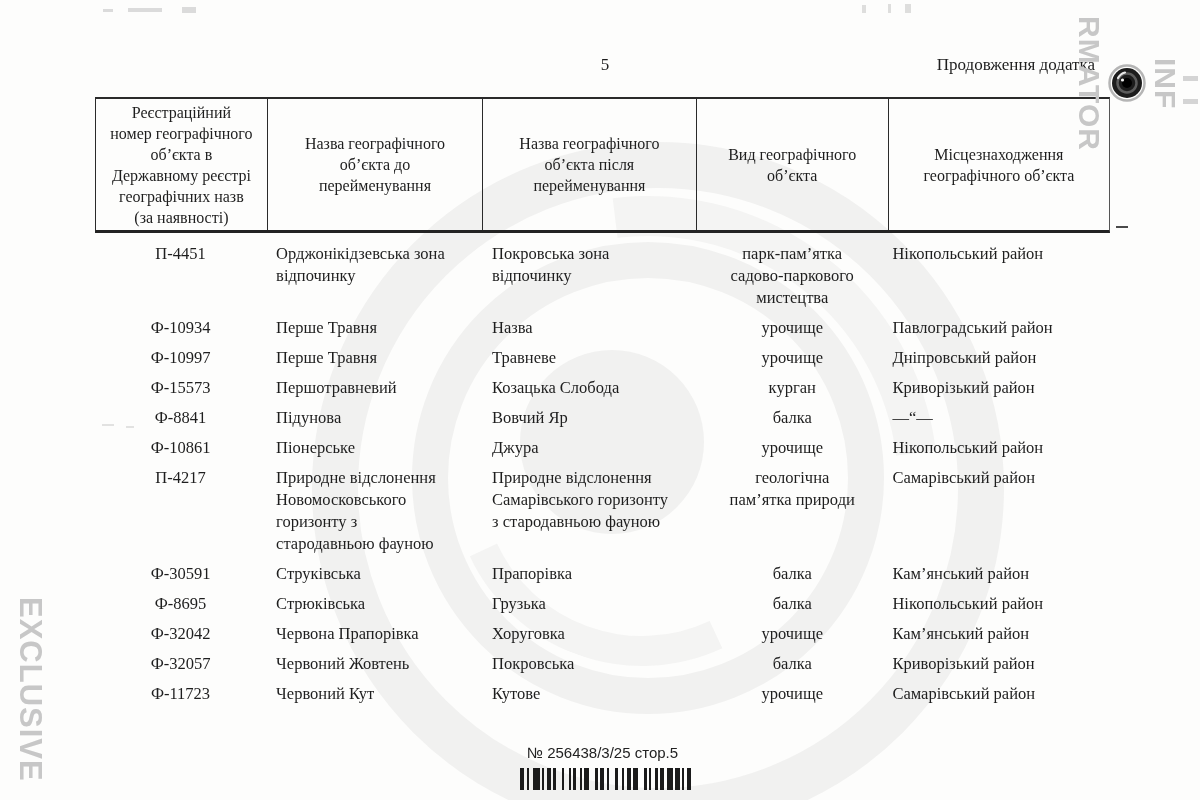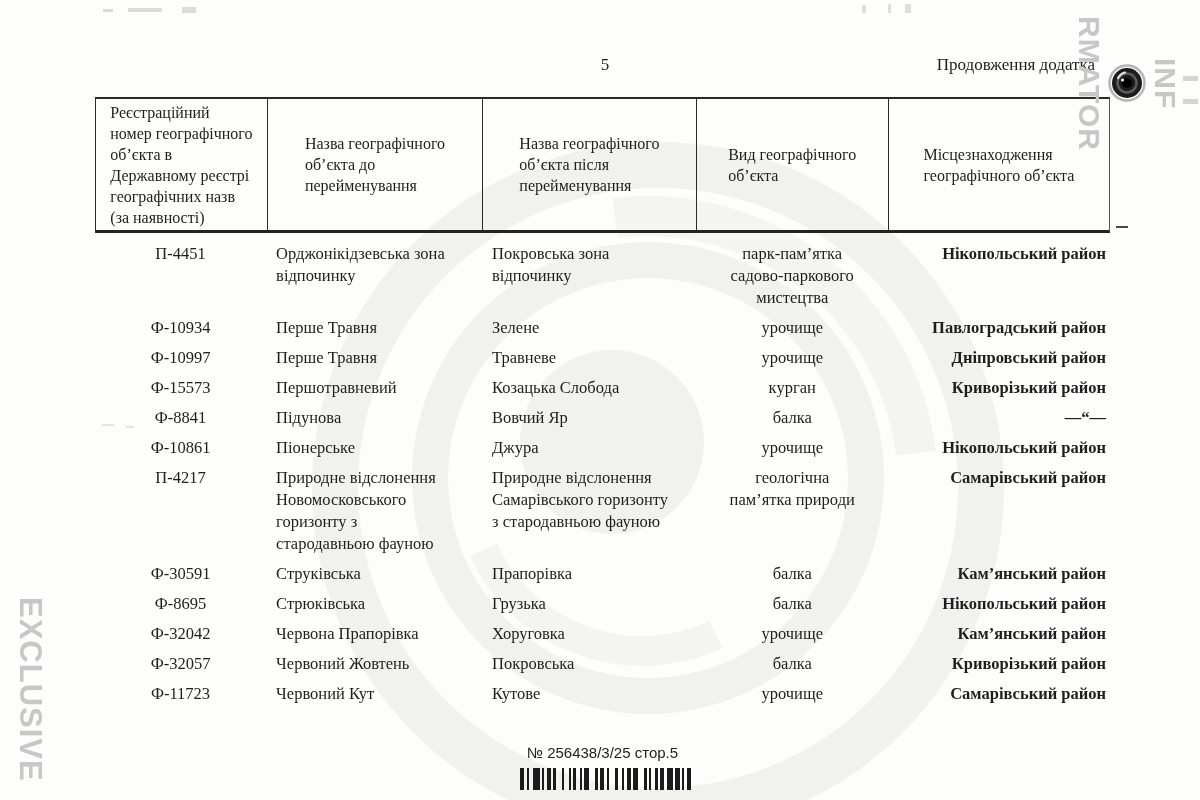--- a/index.html
+++ b/index.html
@@ -35,35 +35,35 @@
   .continuation{position:absolute;top:55px;left:800px;width:295px;text-align:right;font-size:17px;z-index:2;}
   
   .tbl{position:absolute;left:95px;top:97px;width:1015px;z-index:2;}
   .hdr{
     display:flex;align-items:stretch;height:131px;
     border-top:2px solid #2a2a2a;border-bottom:3px solid #232323;
     border-left:1.5px solid #2a2a2a;border-right:1px solid #555;
   }
   .hdr-cell{
     display:flex;align-items:center;justify-content:center;
-    text-align:left;font-size:16px;line-height:21px;white-space:pre-line;
+    text-align:center;font-size:16px;line-height:21px;white-space:pre-line;
     padding:2px 4px;box-sizing:border-box;
   }
   .hdr-cell + .hdr-cell{border-left:1.5px solid #2a2a2a;}
   .c1{width:176px;} .c2{width:222px;} .c3{width:220px;} .c4{width:198px;} .c5{width:228px;}
   .body-rows{position:absolute;left:95px;top:243px;width:1015px;z-index:2;}
   .row{display:flex;align-items:flex-start;margin-bottom:8px;}
   .cell{
     font-size:16.5px;line-height:22px;white-space:pre-line;
     box-sizing:border-box;padding:0 4px;
   }
   .cell.c1{text-align:center;}
   .cell.c2,.cell.c3{text-align:left;padding-left:10px;}
   .cell.c4{text-align:center;}
-  .cell.c5{text-align:right;font-weight:bold;}
+  .cell.c5{text-align:left;}
   
   .footer-ref{
     position:absolute;left:95px;top:744px;width:1015px;text-align:center;
     font-family:"Liberation Sans","DejaVu Sans",sans-serif;font-size:15px;color:#222;z-index:2;
   }
   .barcode{
     position:absolute;left:520px;top:768px;width:178px;height:22px;z-index:2;
     display:flex;align-items:stretch;
   }
   .barcode .bar{height:100%;}
@@ -142,21 +142,21 @@
 відпочинку</div>
     <div class="cell c4">парк-пам’ятка
 садово-паркового
 мистецтва</div>
     <div class="cell c5">Нікопольський район</div>
   </div>
 
   <div class="row">
     <div class="cell c1">Ф-10934</div>
     <div class="cell c2">Перше Травня</div>
-    <div class="cell c3">Зелене</div>
+    <div class="cell c3">Назва</div>
     <div class="cell c4">урочище</div>
     <div class="cell c5">Павлоградський район</div>
   </div>
 
   <div class="row">
     <div class="cell c1">Ф-10997</div>
     <div class="cell c2">Перше Травня</div>
     <div class="cell c3">Травневе</div>
     <div class="cell c4">урочище</div>
     <div class="cell c5">Дніпровський район</div>

